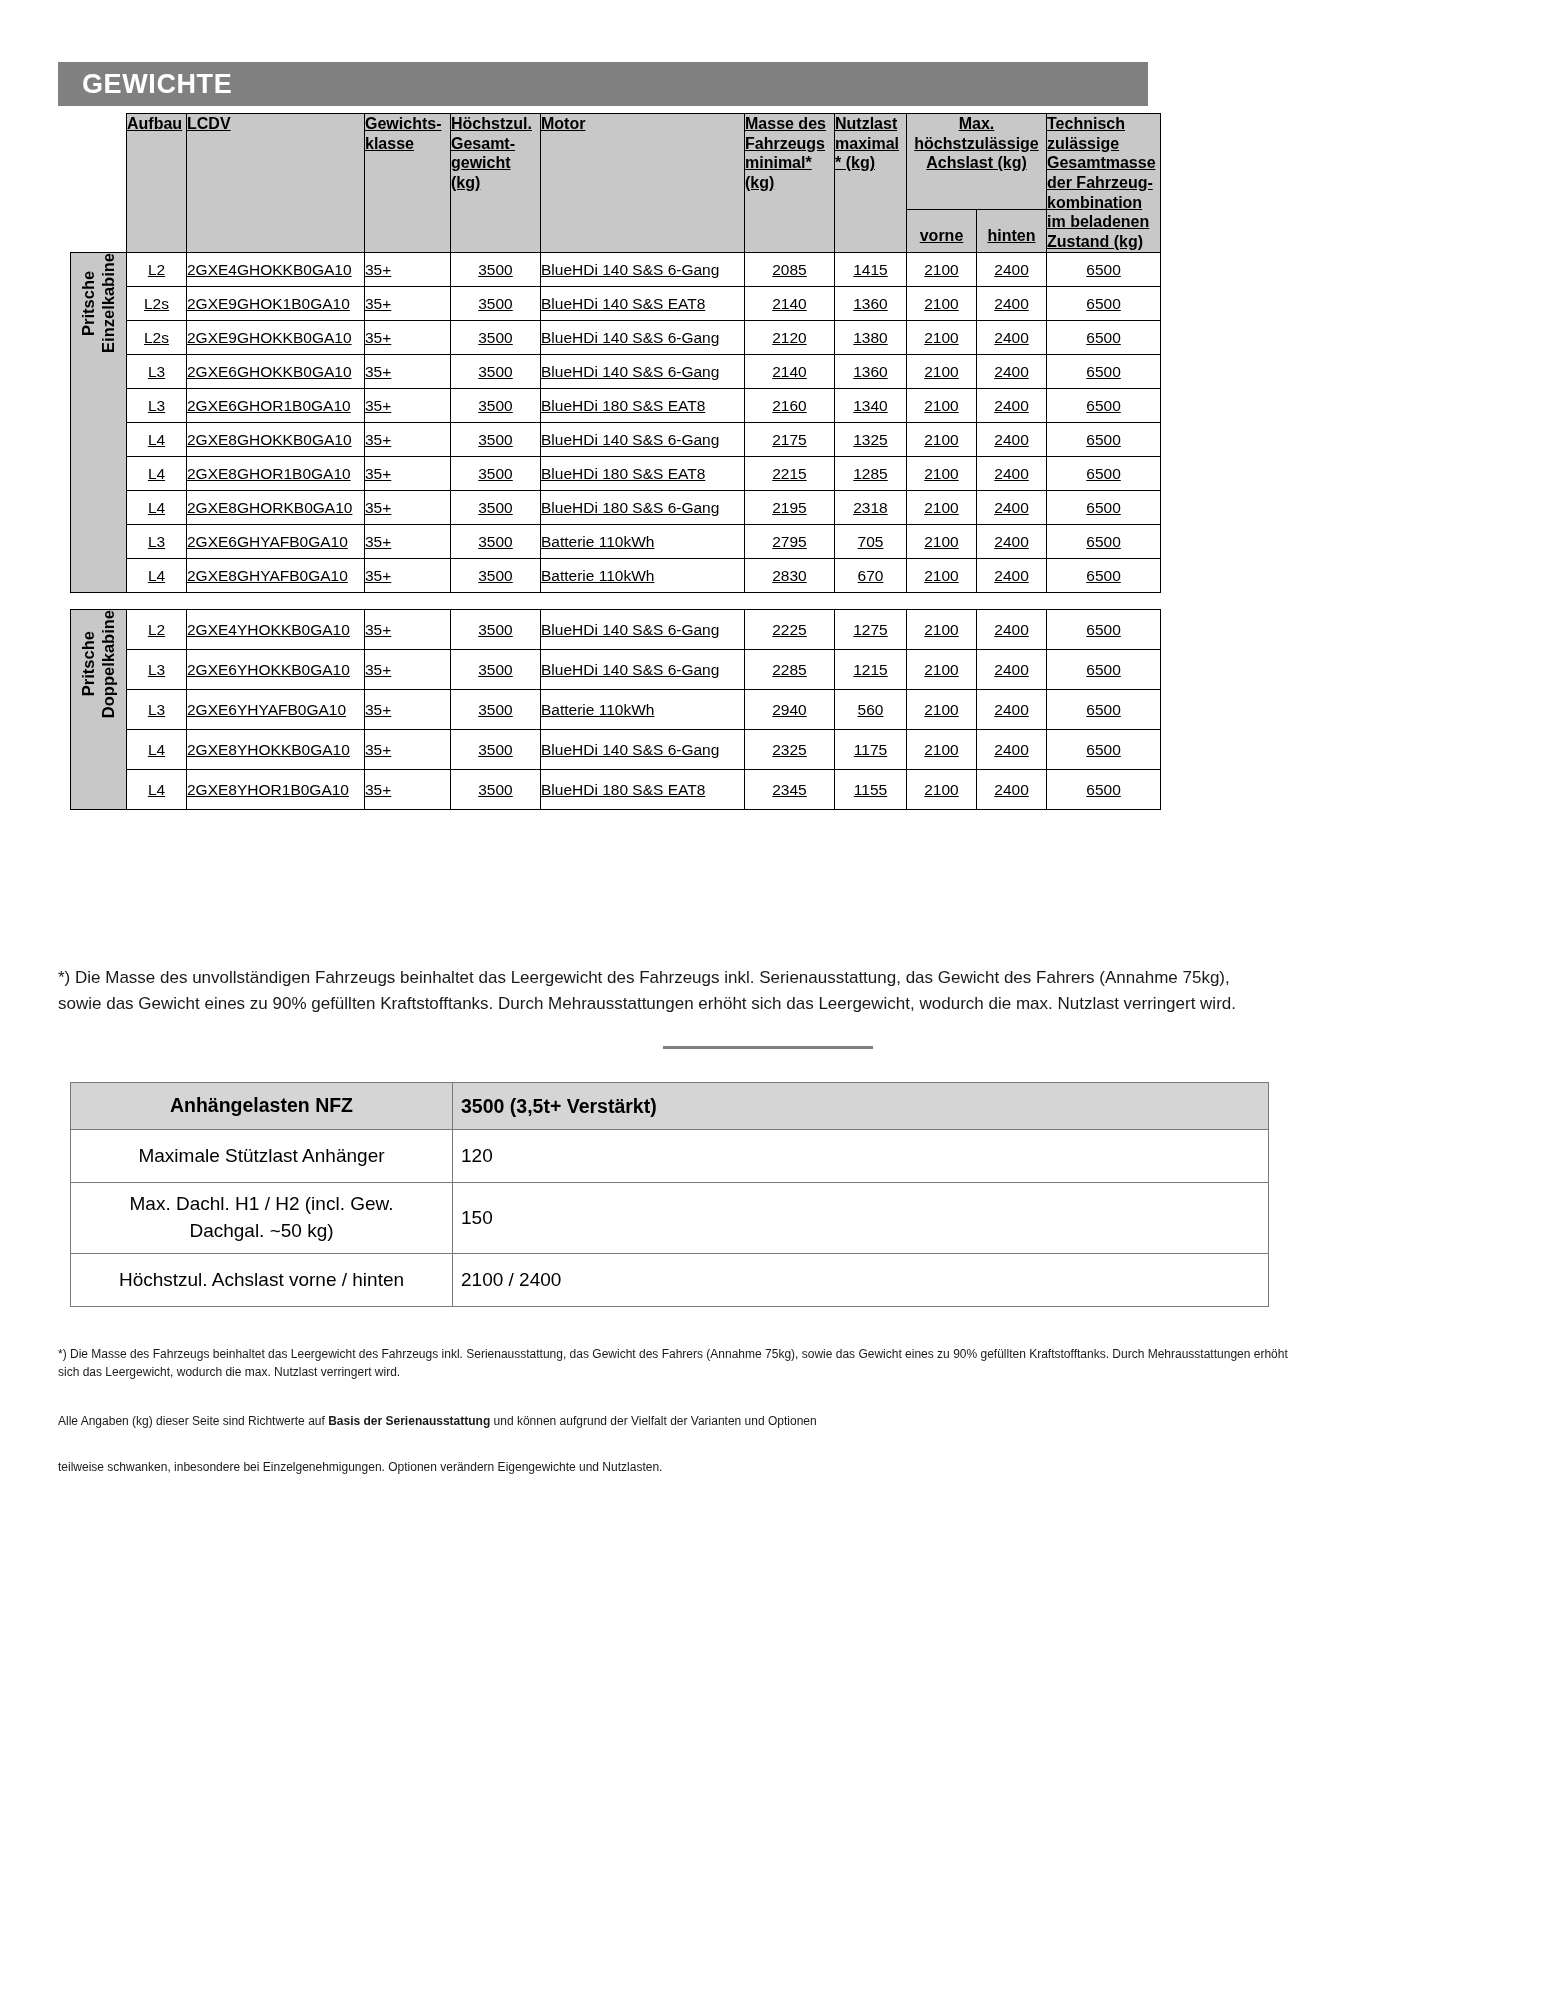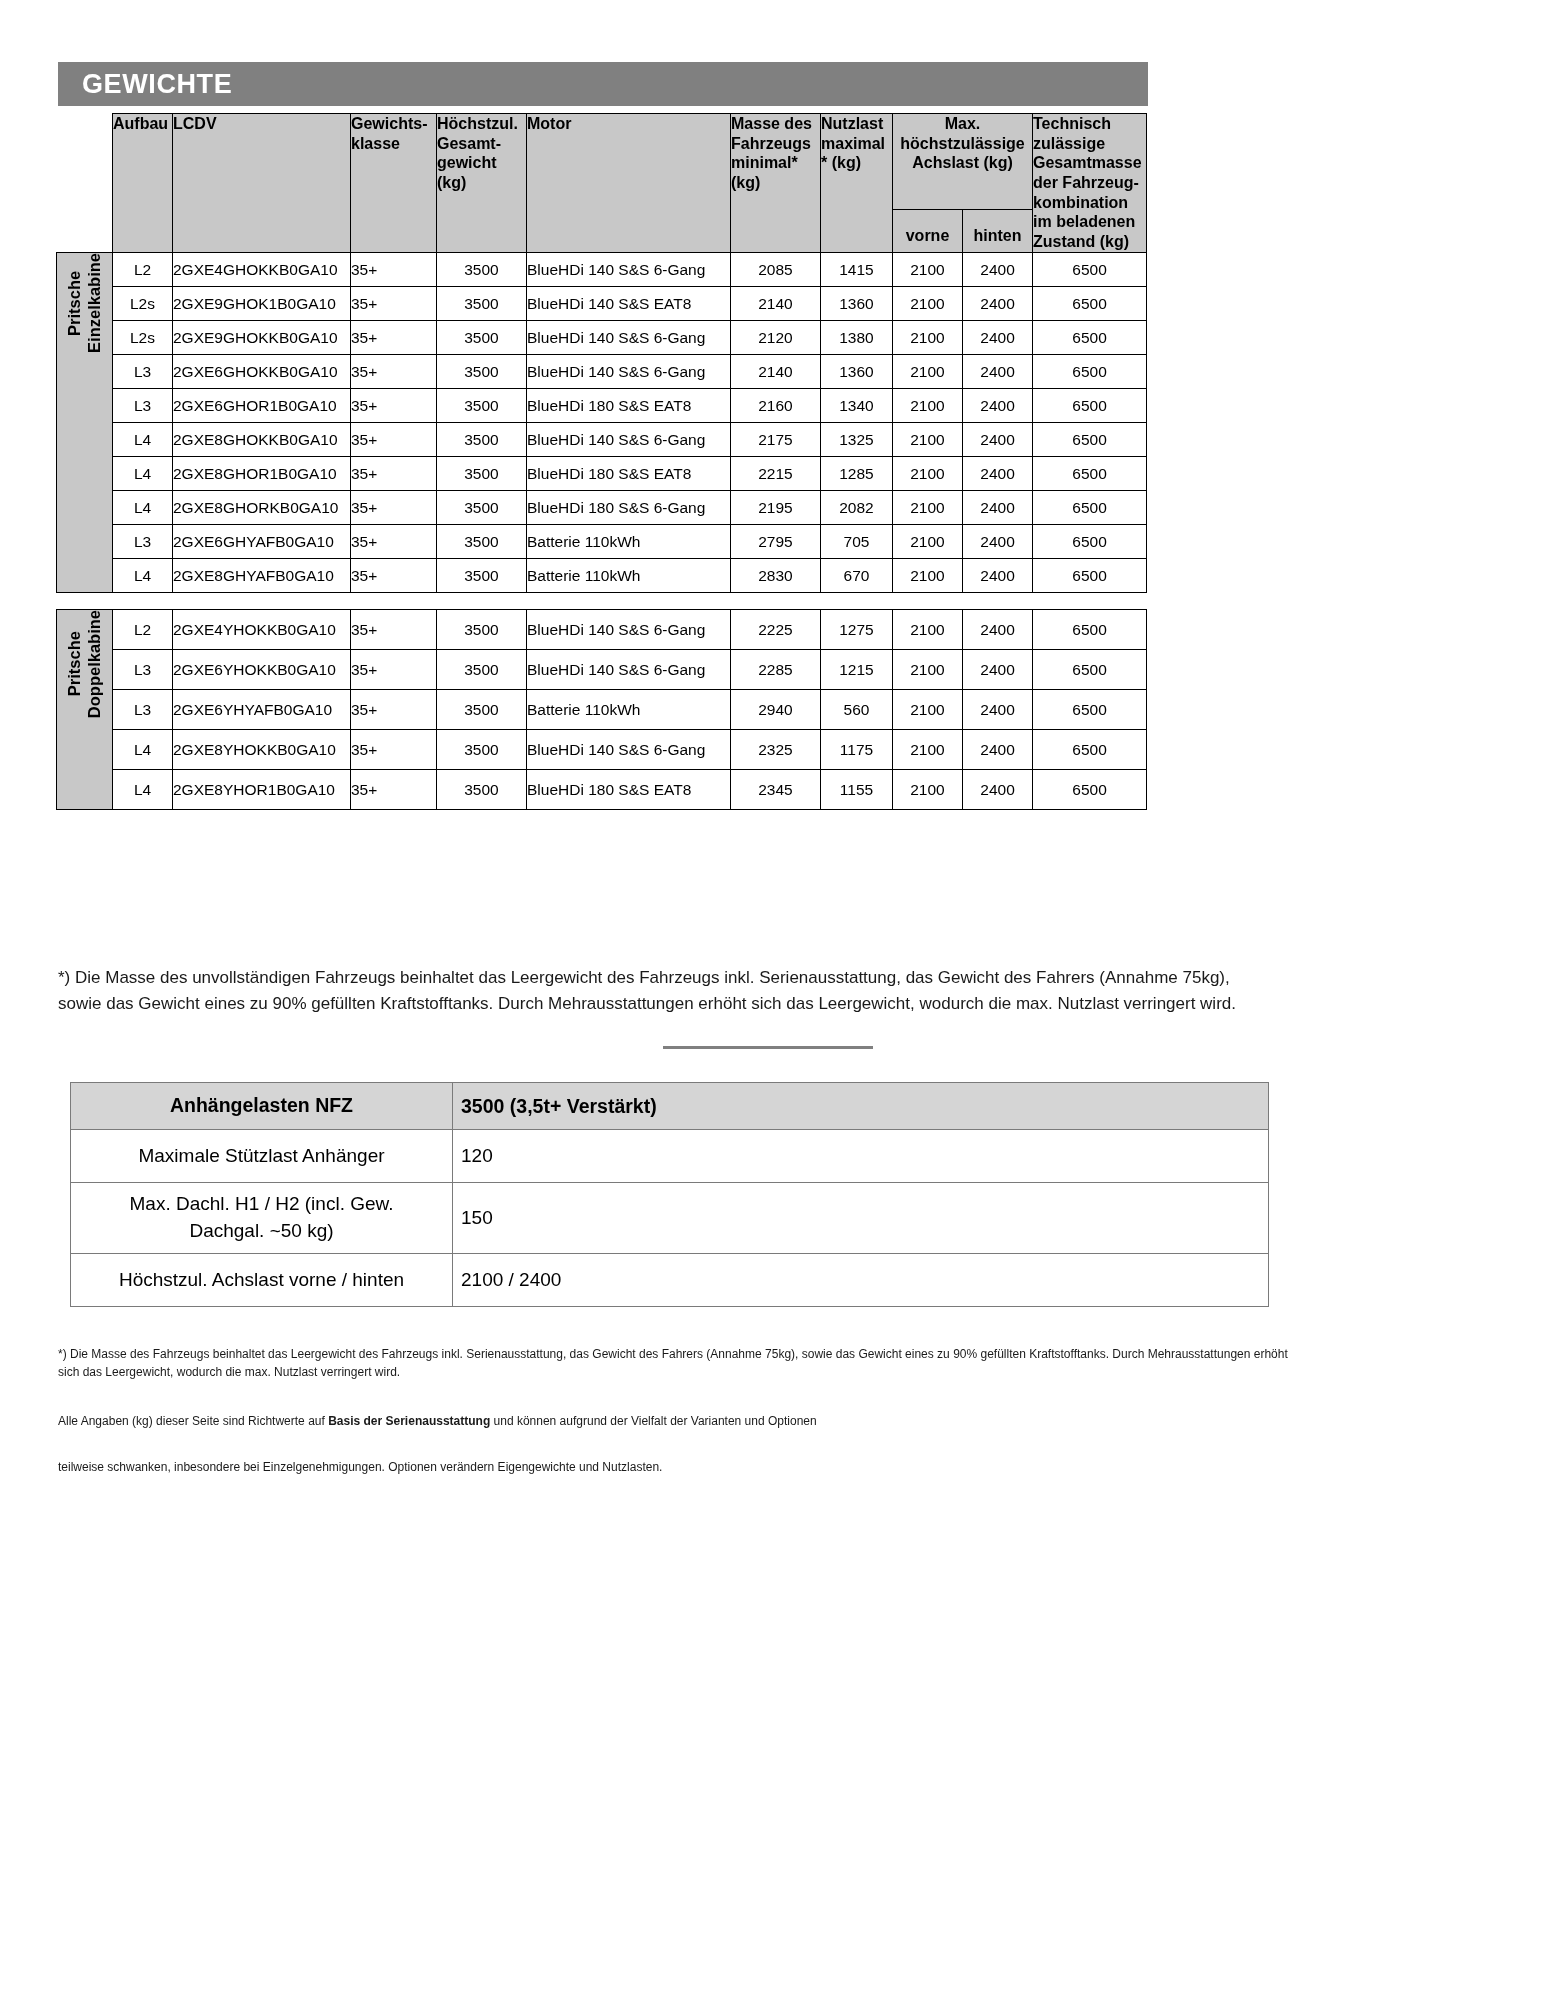--- a/index.html
+++ b/index.html
@@ -39,23 +39,24 @@
     font-size: 27px;
     font-weight: bold;
     letter-spacing: 0.6px;
     padding-left: 24px;
     line-height: 1;
   }
 
   
   .weights-wrap {
     position: absolute;
-    left: 56px;
+    left: 70px;
     top: 113px;
     width: 1090px;
+    text-decoration: underline;
   }
   table.weights {
     border-collapse: collapse;
     table-layout: fixed;
     width: 1090px;
     font-size: 15.5px;
   }
   table.weights td, table.weights th {
     border: 1px solid #000000;
     padding: 0;
@@ -338,21 +339,21 @@
           <td class="d c">2400</td>
           <td class="d c">6500</td>
         </tr>
         <tr>
           <td class="d c">L4</td>
           <td class="d l">2GXE8GHORKB0GA10</td>
           <td class="d l">35+</td>
           <td class="d c">3500</td>
           <td class="d l">BlueHDi 180 S&amp;S 6-Gang</td>
           <td class="d c">2195</td>
-          <td class="d c">2082</td>
+          <td class="d c">2318</td>
           <td class="d c">2100</td>
           <td class="d c">2400</td>
           <td class="d c">6500</td>
         </tr>
         <tr>
           <td class="d c">L3</td>
           <td class="d l">2GXE6GHYAFB0GA10</td>
           <td class="d l">35+</td>
           <td class="d c">3500</td>
           <td class="d l">Batterie 110kWh</td>

